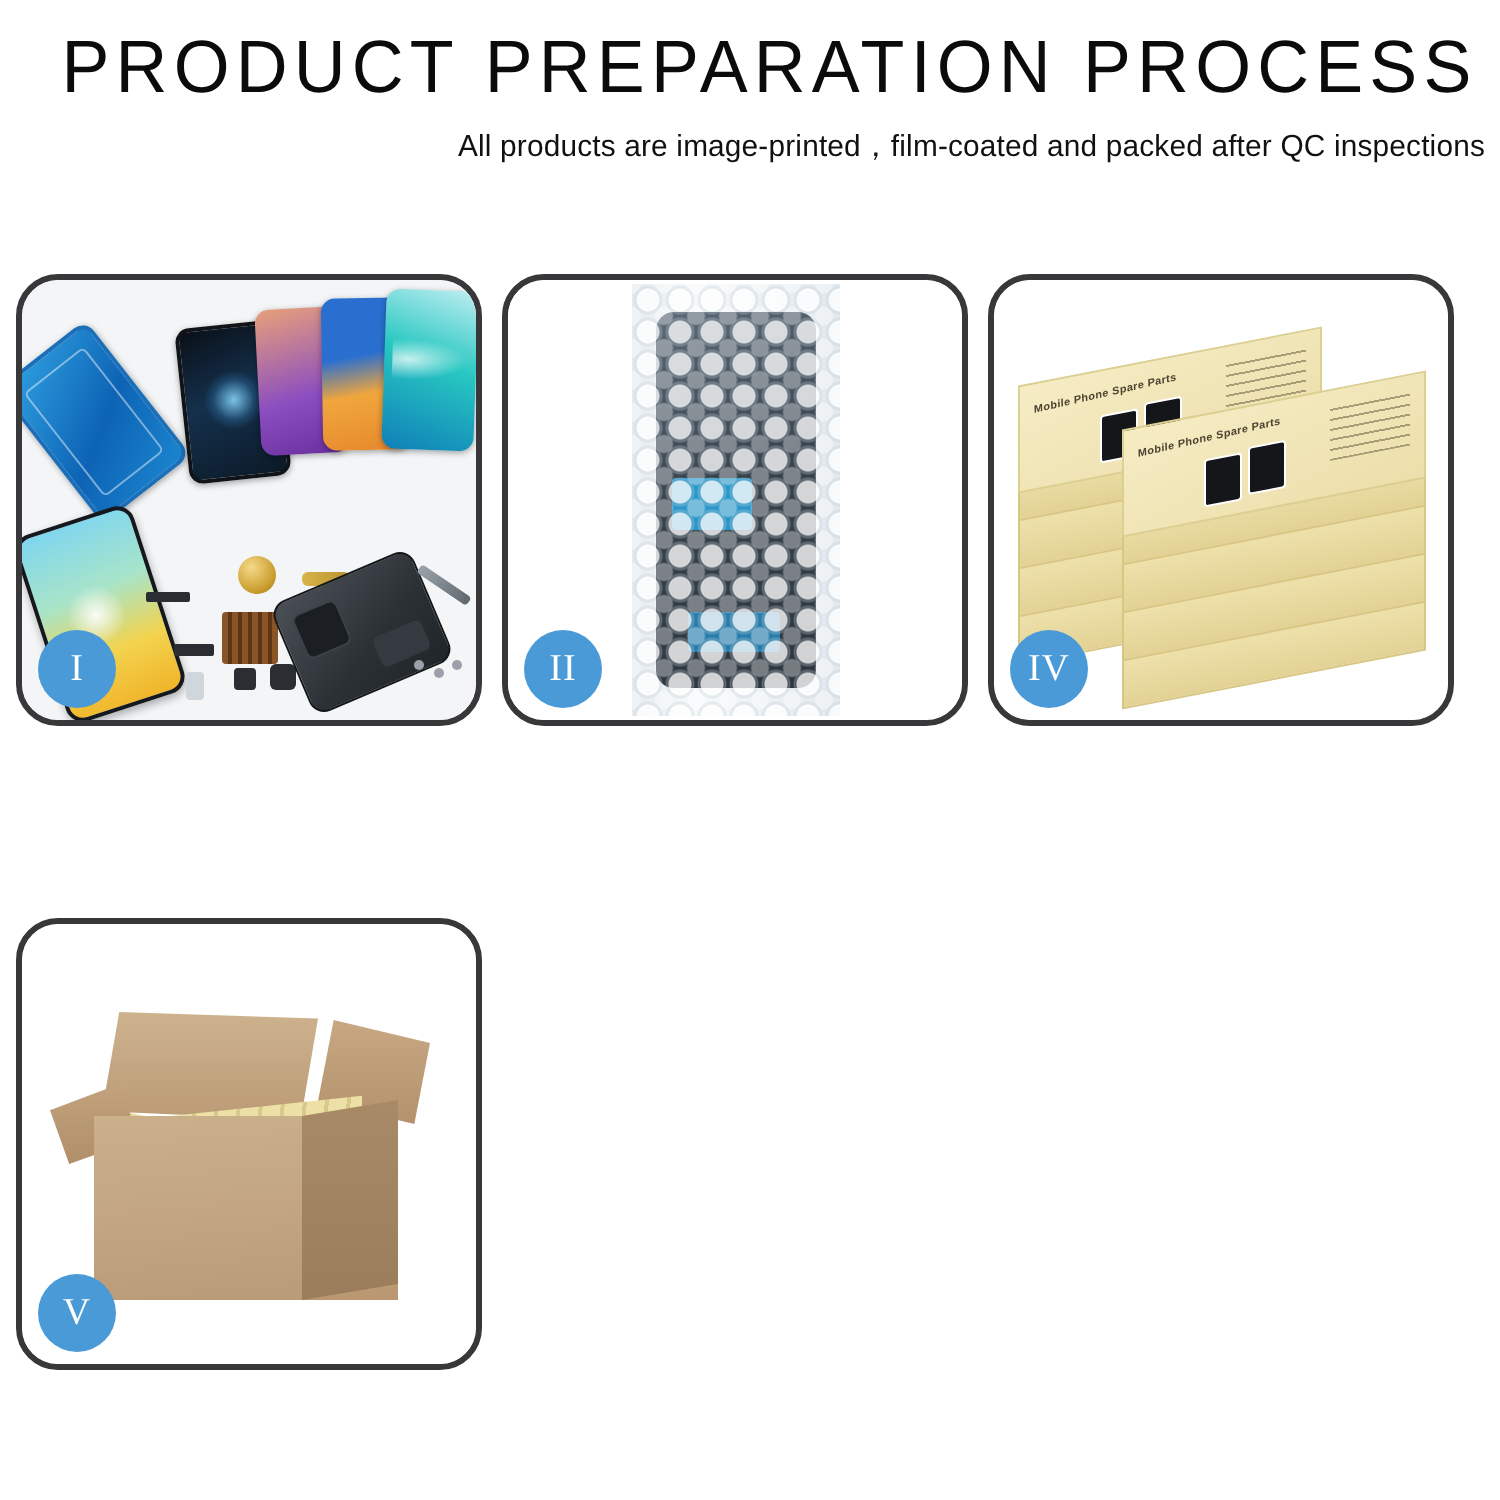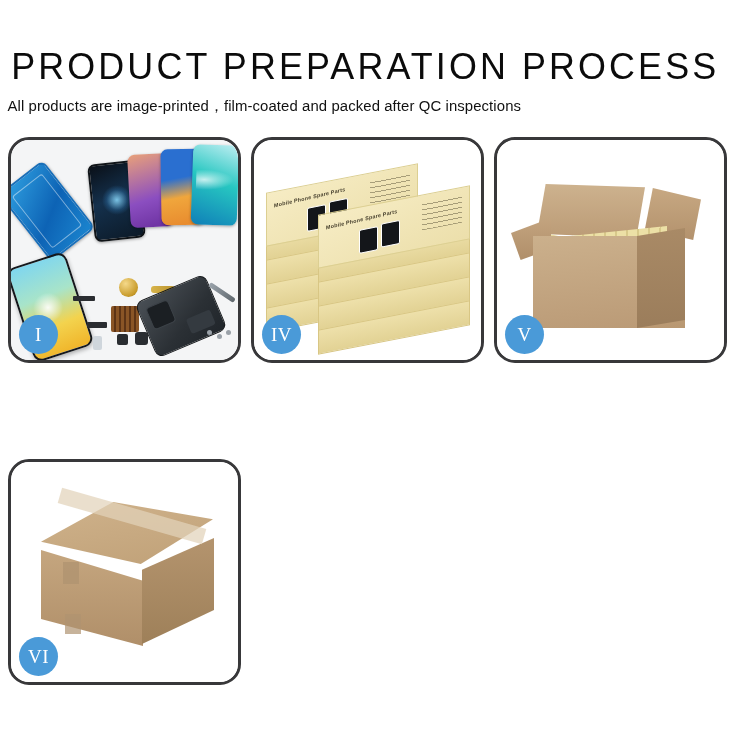--- a/index.html
+++ b/index.html
@@ -10,22 +10,22 @@
   body {
     width: 750px;
     height: 750px;
     font-family: "Liberation Sans", sans-serif;
     overflow: hidden;
     position: relative;
   }
 
   
   .header {
-    text-align: left;
-    padding-top: 48px;
+    text-align: right;
+    padding-top: 15px;
   }
   .title {
     font-size: 37px;
     letter-spacing: 3.2px;
     color: #0b0b0b;
     font-weight: 400;
     line-height: 1.05;
     white-space: nowrap;
     font-family: "Liberation Sans", sans-serif;
     transform: scaleX(0.97);
@@ -325,20 +325,30 @@
       <div class="tool"></div>
       <div class="screws">
         <i style="left:0;top:0;"></i>
           <i style="left:10px;top:4px;"></i>
           <i style="left:19px;top:0;"></i>
       </div>
     </div>
     <div class="badge">I</div>
   </div>
 
+  <div class="panel">
+    <div class="panel-inner p2">
+      <div class="wrap-bag">
+        <div class="wrap-item"></div>
+        <div class="bubbles"></div>
+        <div class="bubbles2"></div>
+      </div>
+    </div>
+    <div class="badge">II</div>
+  </div>
 
 
   <div class="panel">
     <div class="panel-inner p4">
       <div class="stack">
         <div class="sbox" style="left:0px;top:128px;"></div>
         <div class="sbox" style="left:0px;top:104px;"></div>
         <div class="sbox" style="left:0px;top:80px;"></div>
         <div class="sbox" style="left:0px;top:56px;"></div>
         <div class="sbox-top" style="left:0px;top:16px;">
@@ -369,25 +379,14 @@
       <div class="c-fill"></div>
       <div class="c-fill2"></div>
       <div class="c-flapL"></div>
       <div class="c-body"></div>
       <div class="c-front"></div>
       <div class="c-side"></div>
     </div>
     <div class="badge">V</div>
   </div>
 
-  <div class="panel">
-    <div class="panel-inner p6">
-      <div class="s-top"></div>
-      <div class="s-front"></div>
-      <div class="s-side"></div>
-      <div class="s-tape"></div>
-      <div class="s-tape2"></div>
-      <div class="s-tape3"></div>
-    </div>
-    <div class="badge">VI</div>
-  </div>
 
 </div>
 
 </body></html>

